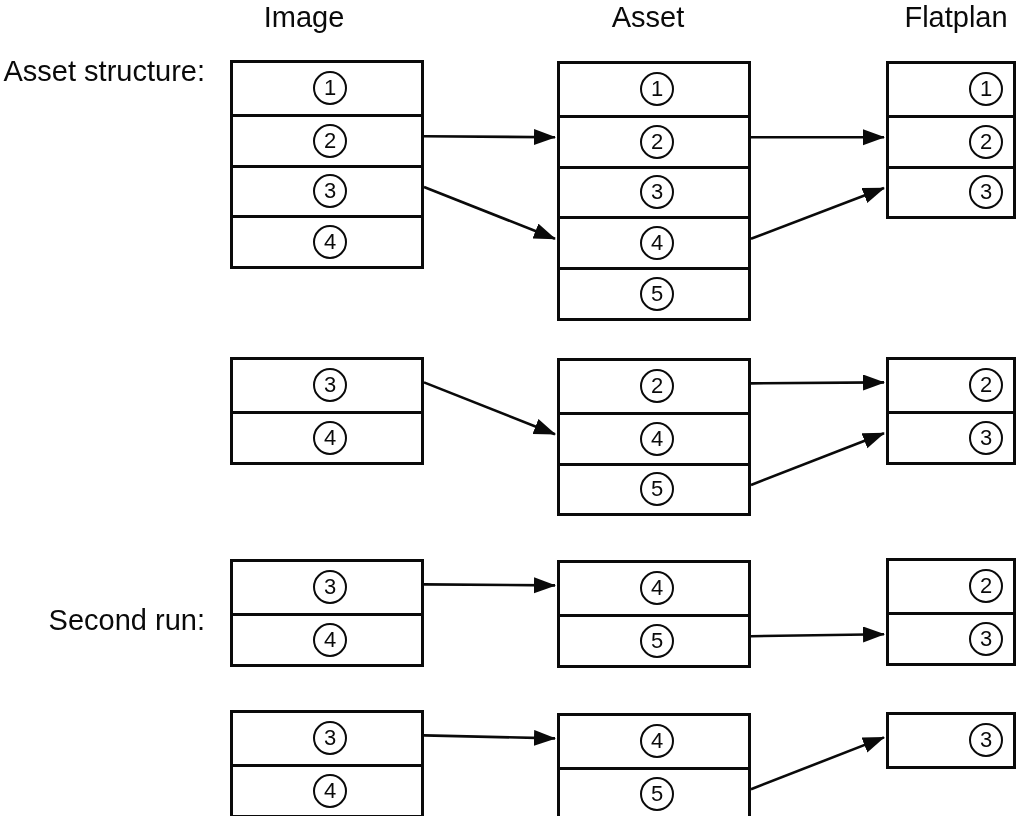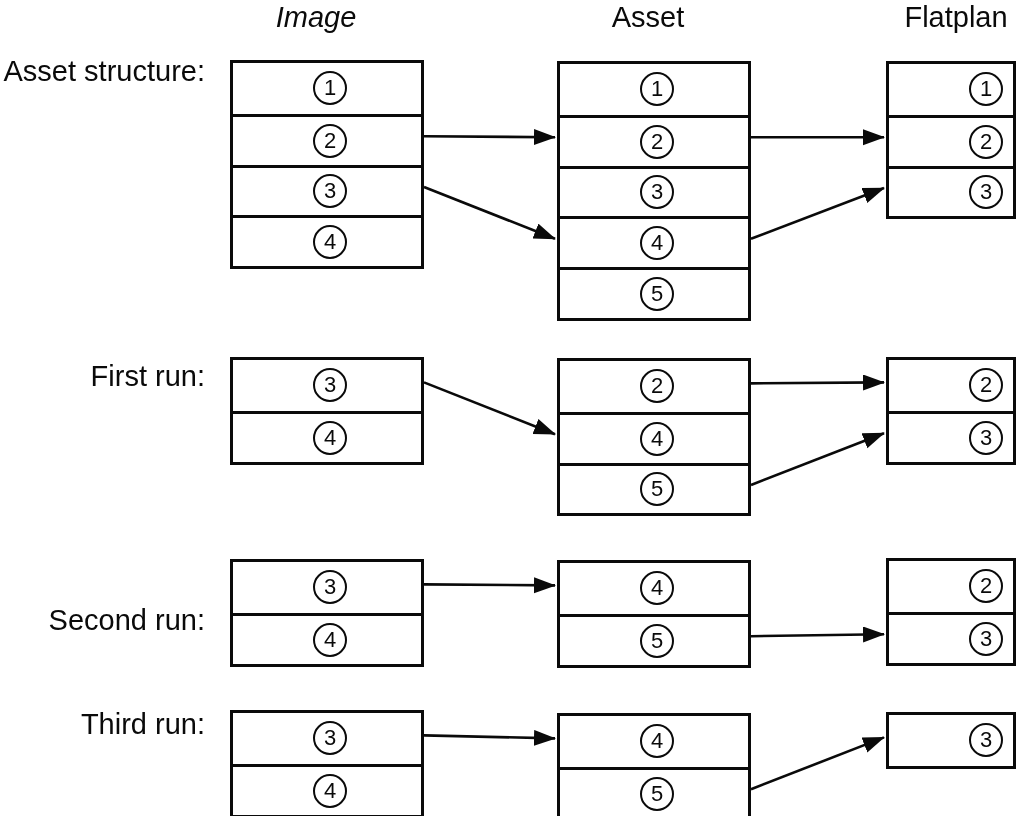--- a/index.html
+++ b/index.html
@@ -85,28 +85,26 @@
         <line x1="424" y1="382.4" x2="555" y2="434.2" stroke="#0a0a0a" stroke-width="2.6" marker-end="url(#arrowhead)"></line>
         <line x1="751" y1="383.4" x2="884" y2="382.4" stroke="#0a0a0a" stroke-width="2.6" marker-end="url(#arrowhead)"></line>
         <line x1="751" y1="485" x2="884" y2="433.2" stroke="#0a0a0a" stroke-width="2.6" marker-end="url(#arrowhead)"></line>
         <line x1="424" y1="584.4" x2="555" y2="585.4" stroke="#0a0a0a" stroke-width="2.6" marker-end="url(#arrowhead)"></line>
         <line x1="751" y1="636.2" x2="884" y2="634.2" stroke="#0a0a0a" stroke-width="2.6" marker-end="url(#arrowhead)"></line>
         <line x1="424" y1="735.4" x2="555" y2="738.4" stroke="#0a0a0a" stroke-width="2.6" marker-end="url(#arrowhead)"></line>
         <line x1="751" y1="789.2" x2="884" y2="737.4" stroke="#0a0a0a" stroke-width="2.6" marker-end="url(#arrowhead)"></line>
       </g>
   </svg>
 
-  <div class="col-header" id="col-header-0" style="left: 316px; top: 2px; font-style: italic;">Image</div>
+  <div class="col-header" id="col-header-0" style="left: 304px; top: 2px;">Image</div>
   <div class="col-header" id="col-header-1" style="left: 648px; top: 2px;">Asset</div>
   <div class="col-header" id="col-header-2" style="left: 956px; top: 2px;">Flatplan</div>
 
   <div class="row-label" id="row-label-0" style="left: 205px; top: 56px;">Asset structure:</div>
-  <div class="row-label" id="row-label-1" style="left: 205px; top: 361px;">First run:</div>
   <div class="row-label" id="row-label-2" style="left: 205px; top: 561px; margin-top: 44px;">Second run:</div>
-  <div class="row-label" id="row-label-3" style="left: 205px; top: 709px;">Third run:</div>
 
   <div id="stacks-layer">
       <div class="stack" style="left: 230px; top: 60px; width: 194px; height: 209.2px;">
         <div class="cell" style="height: 50.8px;">
           <span class="circled-number" style="left: 97px;">1</span>
         </div>
         <div class="cell" style="height: 50.8px;">
           <span class="circled-number" style="left: 97px;">2</span>
         </div>
         <div class="cell" style="height: 50.8px;">

